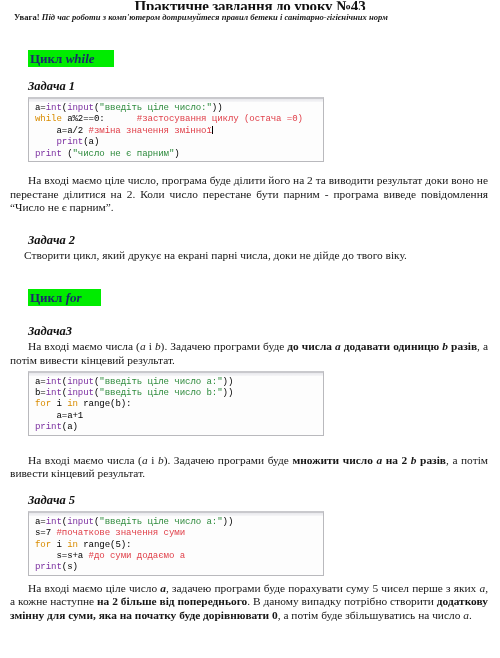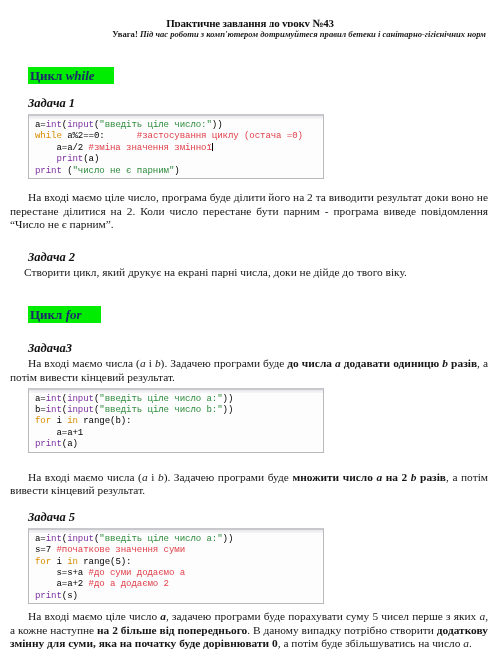--- a/index.html
+++ b/index.html
@@ -20,34 +20,34 @@
     height: 658px;
     padding: 0;
     box-sizing: border-box;
     position: relative;
   }
 
   
   .doc-title {
     text-align: center;
     font-weight: bold;
-    font-size: 11px;
+    font-size: 15px;
     line-height: 12px;
     margin: 0;
-    padding-top: 17px;
+    padding-top: 0px;
     letter-spacing: -0.2px;
     color: #111;
     overflow: hidden;
     height: 10px;
   }
   .notice {
     font-size: 8.6px;
     font-style: italic;
     font-weight: bold;
-    text-align: right;
+    text-align: left;
     margin: 2px 0 0 0;
     padding: 0 14px;
     color: #1a1a1a;
     line-height: 11px;
     white-space: nowrap;
   }
   .notice .lead {
     font-style: normal;
     font-weight: bold;
   }
@@ -205,21 +205,20 @@
 
   <div class="sp-md"></div>
 
   <div class="task-head">Задача 5</div>
 
   <div class="code-wrap">
     <div class="code-line"><span class="tok-plain">a=</span><span class="tok-fn">int</span><span class="tok-plain">(</span><span class="tok-fn">input</span><span class="tok-plain">(</span><span class="tok-str">"введіть ціле число a:"</span><span class="tok-plain">))</span></div>
     <div class="code-line"><span class="tok-plain">s=7 </span><span class="tok-com">#початкове значення суми</span></div>
     <div class="code-line"><span class="tok-kw">for</span><span class="tok-plain"> i </span><span class="tok-kw">in</span><span class="tok-plain"> range(5):</span></div>
     <div class="code-line"><span class="tok-plain">    s=s+a </span><span class="tok-com">#до суми додаємо a</span></div>
-    <div class="code-line"><span class="tok-plain">    a=a+2 </span><span class="tok-com">#до a додаємо 2</span></div>
     <div class="code-line"><span class="tok-fn">print</span><span class="tok-plain">(s)</span></div>
   </div>
 
   <div class="sp-sm"></div>
 
   <p class="body-text"><span>На вході маємо ціле число </span><b><i>a</i></b><span>, задачею програми буде порахувати суму 5 чисел перше з яких </span><i>a</i><span>, а кожне наступне </span><b>на 2 більше від попереднього</b><span>. В даному випадку потрібно створити </span><b>додаткову змінну для суми, яка на початку буде дорівнювати 0</b><span>, а потім буде збільшуватись на число </span><i>a</i><span>.</span></p>
 
 </div>
 
 </body></html>

